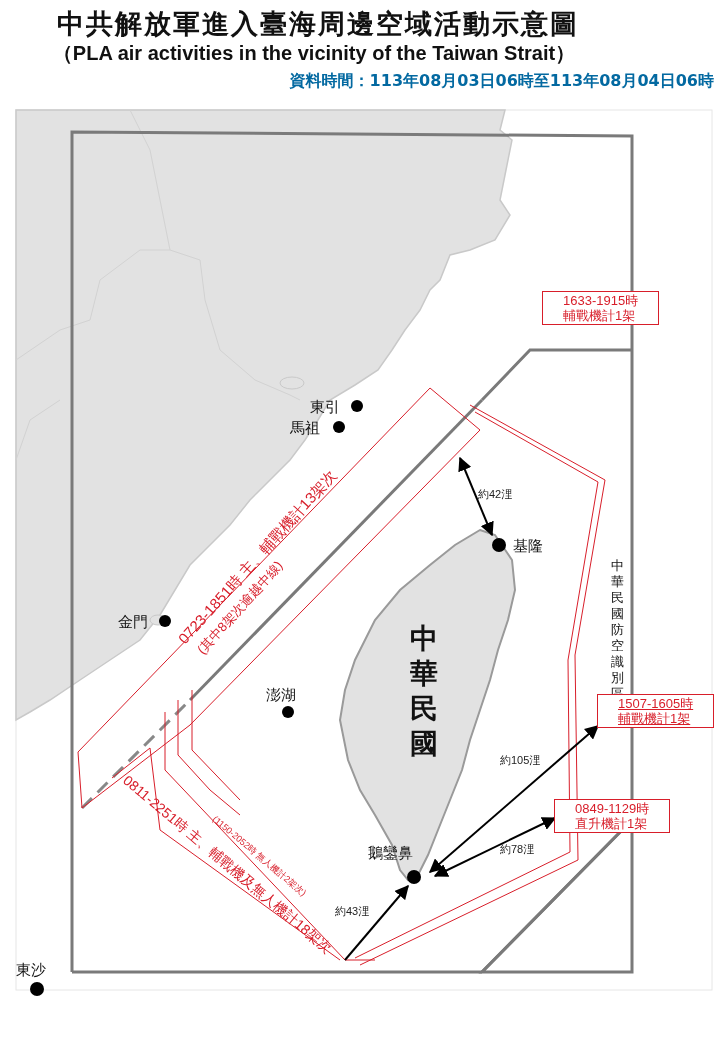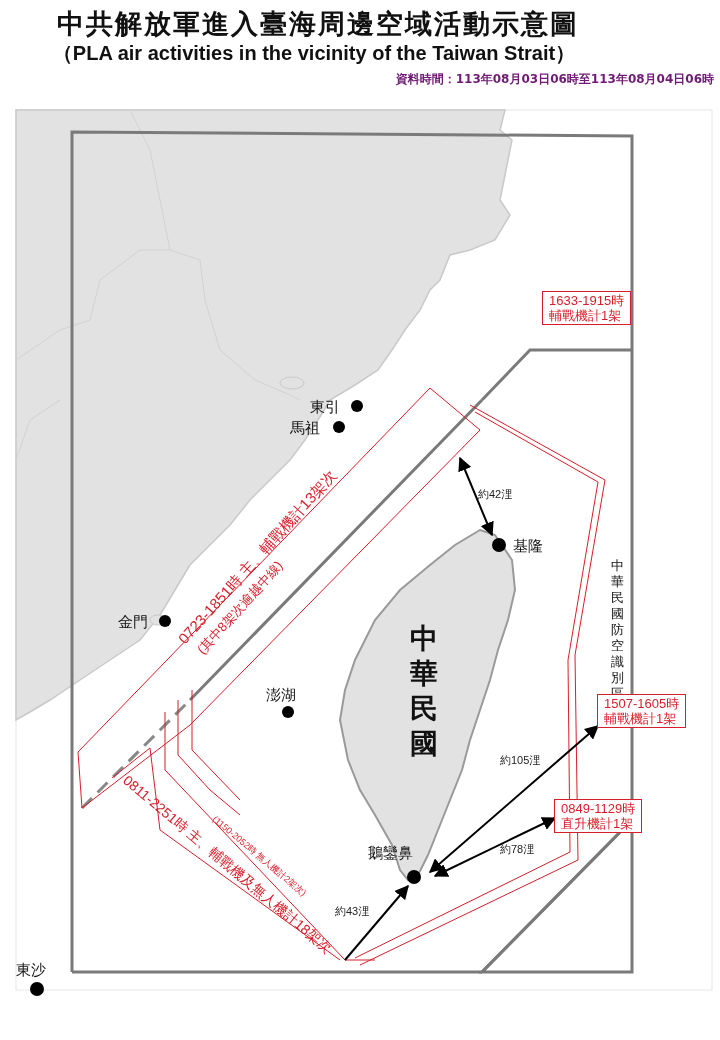--- a/index.html
+++ b/index.html
@@ -1,24 +1,24 @@
 <!DOCTYPE html>
 <html><head>
 <meta charset="utf-8">
 <style>
   html, body { margin:0; padding:0; background:#ffffff; }
   body { width:720px; height:1040px; position:relative; overflow:hidden; font-family:"DejaVu Serif", serif; }
   .title { position:absolute; left:0; top:6px; width:636px; text-align:center; font-family:"DejaVu Serif", serif; font-size:27px; font-weight:bold; color:#111; letter-spacing:2px; }
   .subtitle { position:absolute; left:0; top:40px; width:628px; text-align:center; font-family:"Liberation Sans", sans-serif; font-size:20px; font-weight:bold; color:#111; }
-  .datetime { position:absolute; right:6px; top:71px; font-family:"DejaVu Sans", sans-serif; font-size:12px; font-weight:bold; color:#701a75; }
+  .datetime { position:absolute; right:6px; top:71px; font-family:"DejaVu Sans", sans-serif; font-size:16px; font-weight:bold; color:#0369a1; }
   svg.map { position:absolute; left:0; top:0; }
   .place { font-family:"DejaVu Serif", serif; font-size:15px; fill:#111; }
   .dist { font-family:"Liberation Sans", sans-serif; font-size:11px; fill:#222; }
   .red { font-family:"Liberation Sans", sans-serif; fill:#d81e2a; }
-  .redbox { position:absolute; border:1px solid #d81e2a; background:#fff; color:#d81e2a; font-family:"Liberation Sans", sans-serif; font-size:13px; line-height:15px; padding:1px 6px; white-space:nowrap; }
+  .redbox { position:absolute; border:1px solid #d81e2a; background:#fff; color:#d81e2a; font-family:"Liberation Sans", sans-serif; font-size:13px; line-height:15px; padding:1px 20px; white-space:nowrap; }
   .country { font-family:"DejaVu Serif", serif; font-size:28px; font-weight:bold; fill:#111; }
   .adiz { font-family:"DejaVu Serif", serif; font-size:13px; fill:#111; }
 </style>
 </head>
 <body>
 
 <div class="title">中共解放軍進入臺海周邊空域活動示意圖</div>
 <div class="subtitle">（PLA air activities in the vicinity of the Taiwan Strait）</div>
 <div class="datetime">資料時間：113年08月03日06時至113年08月04日06時</div>
 
@@ -107,20 +107,20 @@
     <text class="adiz" x="611" y="666">識</text>
     <text class="adiz" x="611" y="682">別</text>
     <text class="adiz" x="611" y="698">區</text>
   </g>
 </svg>
 
 <div class="redbox" style="left:542px;top:291px;">
   <div>1633-1915時</div>
   <div>輔戰機計1架</div>
 </div>
-<div class="redbox" style="left:597px;top:694px;">
+<div class="redbox" style="left:597px;top:694px;text-decoration:underline;">
   <div>1507-1605時</div>
   <div>輔戰機計1架</div>
 </div>
 <div class="redbox" style="left:554px;top:779px;margin-top:20px;">
   <div>0849-1129時</div>
   <div>直升機計1架</div>
 </div>
 
 </body></html>

